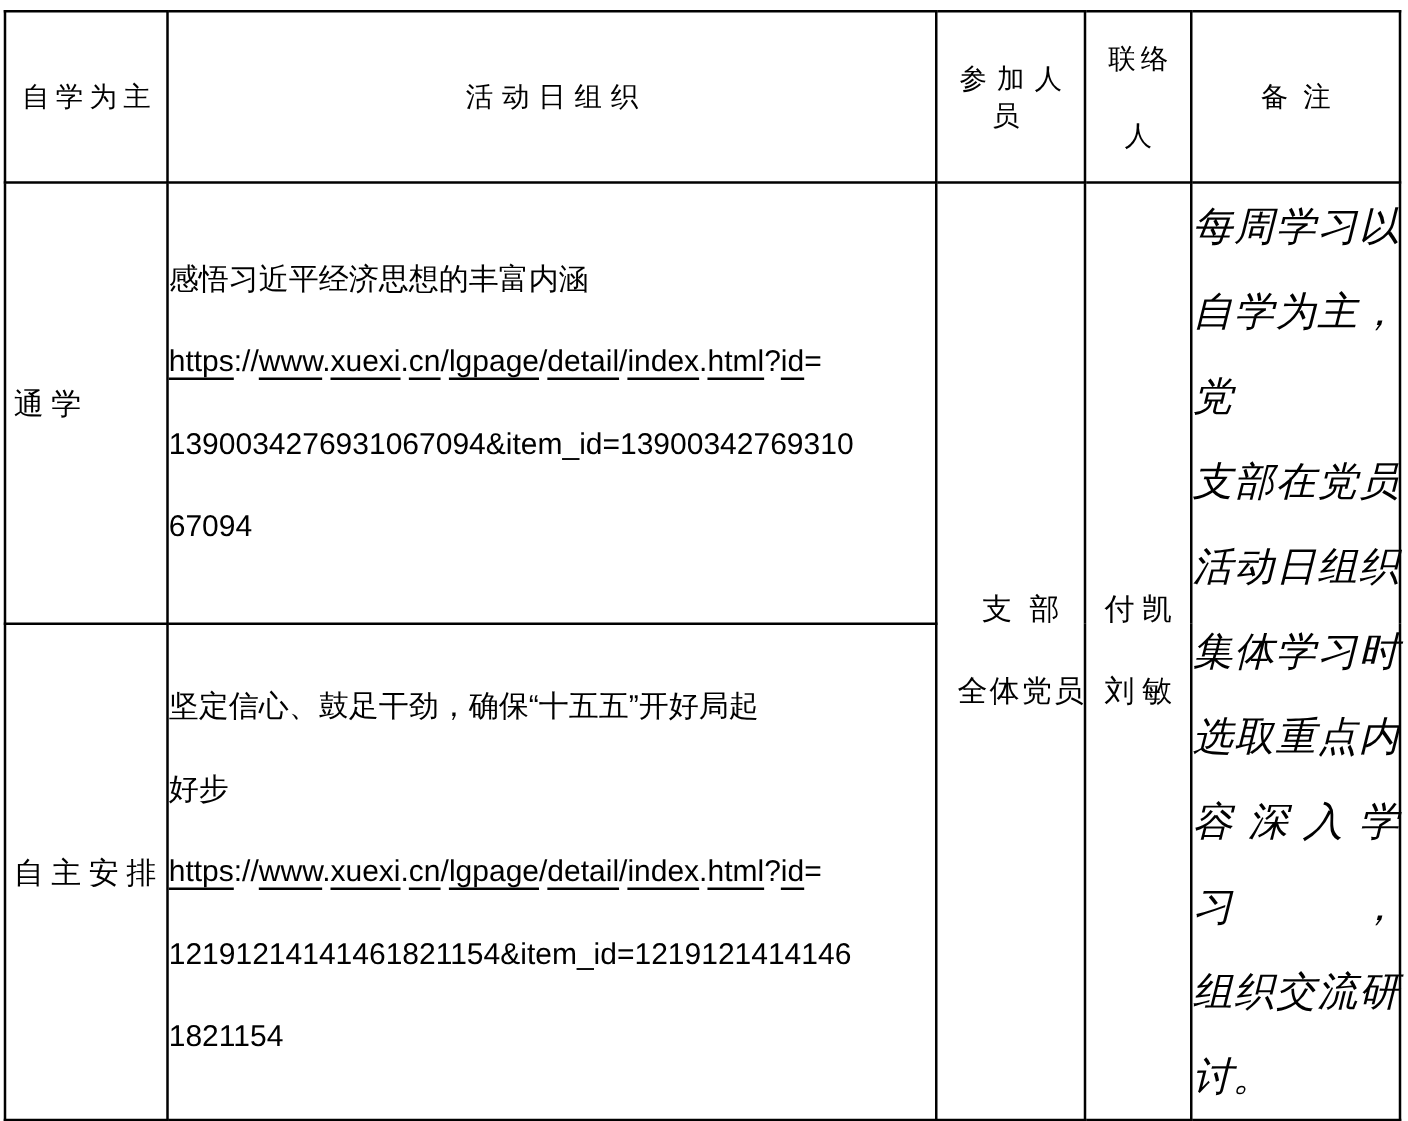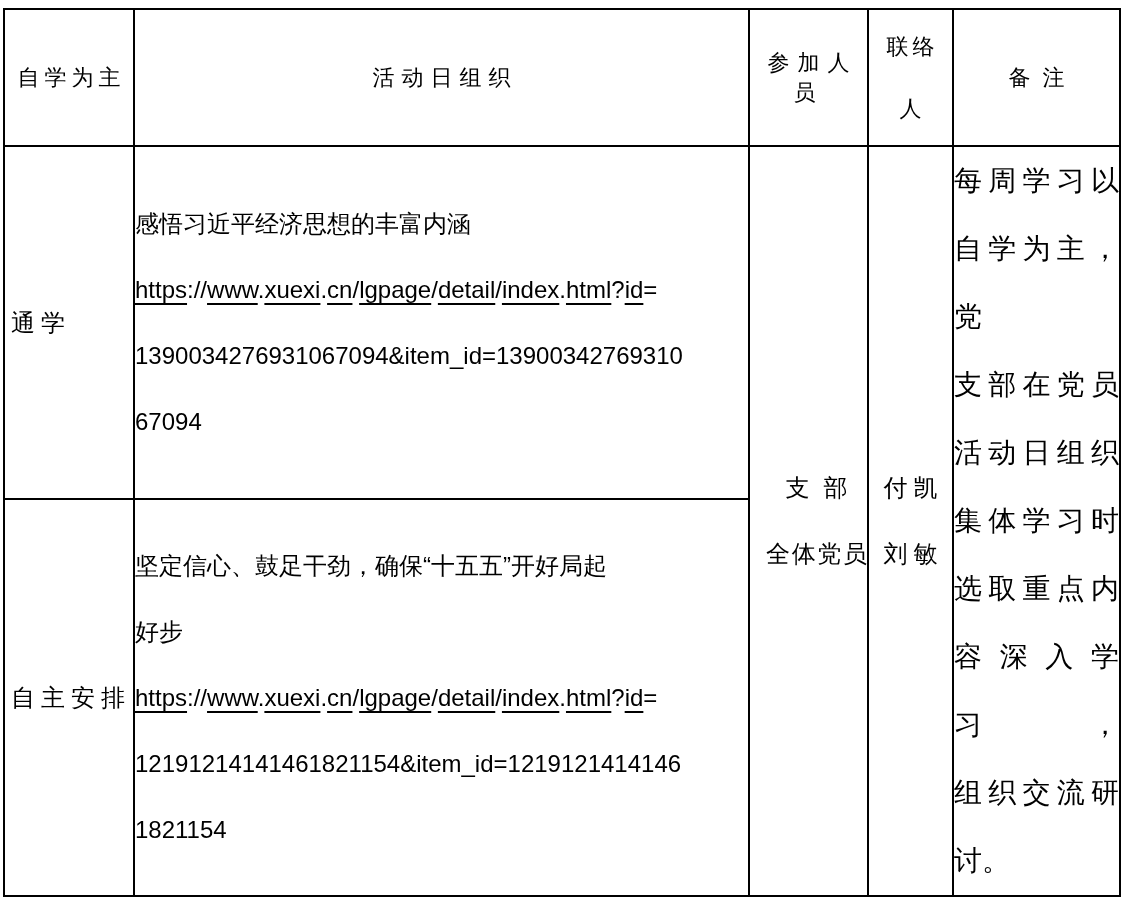--- a/index.html
+++ b/index.html
@@ -53,21 +53,21 @@
   }
 
   .partic-cell { font-size: 24px; padding: 0 3px; text-align: center; }
   .partic-cell .vline { line-height: 66px; padding-left: 16px; }
   .gap-wide { letter-spacing: 14px; text-indent: 14px; }
   .spread { text-align: justify; text-align-last: justify; }
 
   .contact-cell { font-size: 24px; padding: 0 3px; text-align: center; }
   .contact-cell .vline { line-height: 66px; letter-spacing: 6px; text-indent: 6px; }
 
-  .remark-cell { font-size: 28px; padding: 0 12px 0 5px; }
+  .remark-cell { font-size: 32px; padding: 0 12px 0 5px; font-style: italic; }
   .rline { line-height: 68px; text-align: justify; text-align-last: justify; }
   .rline:last-child { text-align-last: left; }
 </style>
 </head>
 <body>
 
 <div class="page">
   <table class="doc-table">
     <colgroup>
       <col style="width:130px">

